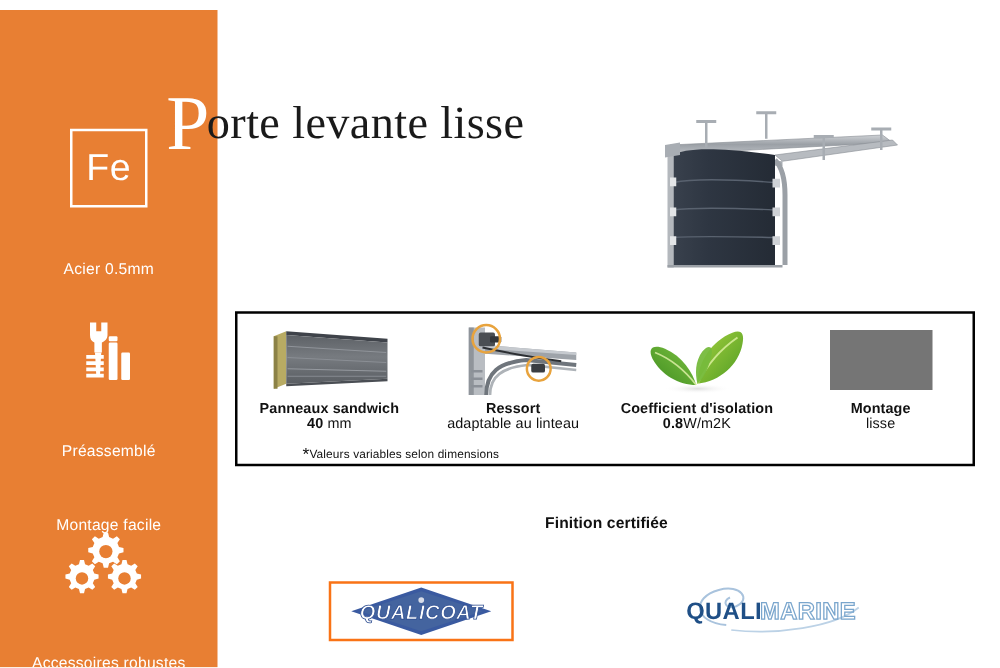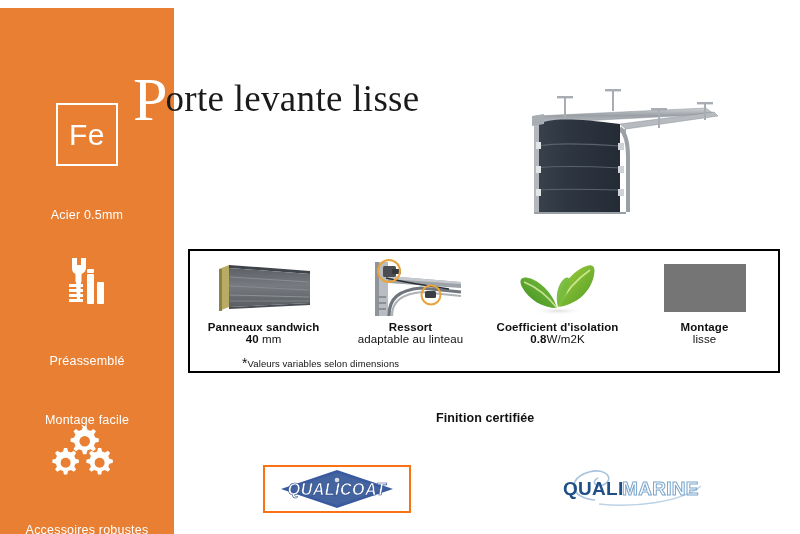--- a/index.html
+++ b/index.html
@@ -181,21 +181,21 @@
     left: 263px;
     top: 465px;
     width: 148px;
     height: 48px;
     border: 2px solid #f97316;
     background: #ffffff;
     box-sizing: border-box;
   }
   #qualimarine-logo {
     position: absolute;
-    left: 549px;
+    left: 535px;
     top: 464px;
     width: 170px;
     height: 50px;
   }
   .logo-svg { display: block; }
 </style>
 </head>
 <body>
 
 <div id="page">

